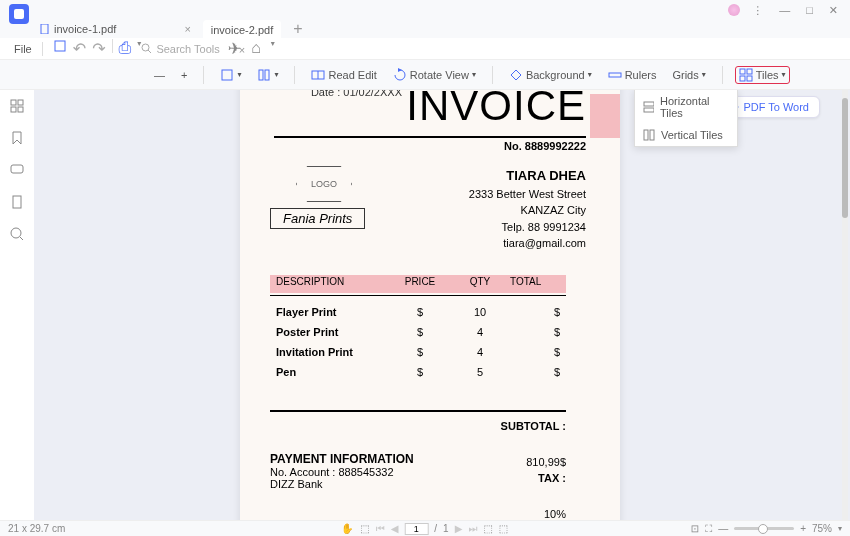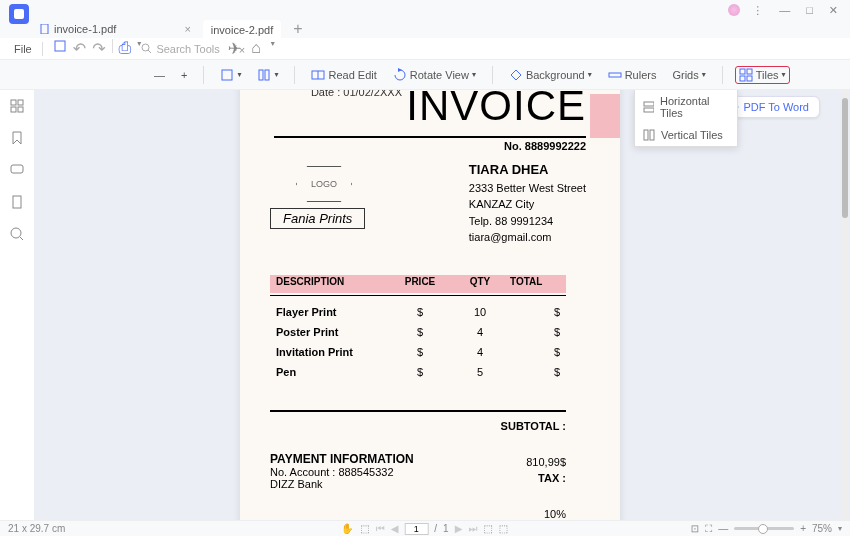--- a/index.html
+++ b/index.html
@@ -34,24 +34,24 @@
 .collapse-handle { position: absolute; left: 34px; top: 50%; width: 8px; height: 30px; background: #f0f0f0; border-radius: 0 4px 4px 0; display: flex; align-items: center; justify-content: center; color: #888; font-size: 8px; cursor: pointer; }
 .canvas { flex: 1; background: #eceef5; position: relative; overflow: hidden; }
 .page { position: absolute; left: 206px; top: -10px; width: 380px; height: 540px; background: #fcf8f4; box-shadow: 0 2px 8px rgba(0,0,0,0.1); }
 .page .pink-bar { position: absolute; right: 0; top: 14px; width: 30px; height: 44px; background: #f4bcc0; }
 .page .date { position: absolute; right: 218px; top: 6px; font-size: 11px; color: #333; }
 .page .invoice-title { position: absolute; right: 34px; top: 2px; font-size: 42px; font-weight: 400; letter-spacing: 1px; }
 .page .hr1 { position: absolute; right: 34px; top: 56px; left: 34px; border-top: 2px solid #000; }
 .page .invoice-no { position: absolute; right: 34px; top: 60px; font-size: 11px; font-weight: bold; }
 .page .logo-hex { position: absolute; left: 56px; top: 86px; width: 56px; height: 36px; border: 1px solid #555; display: flex; align-items: center; justify-content: center; font-size: 9px; color: #666; clip-path: polygon(20% 0%, 80% 0%, 100% 50%, 80% 100%, 20% 100%, 0% 50%); background: #fcf8f4; }
 .page .fania { position: absolute; left: 30px; top: 128px; border: 1px solid #333; padding: 2px 12px; font-style: italic; font-size: 13px; }
-.page .client { position: absolute; right: 34px; top: 80px; text-align: left; font-size: 11px; line-height: 1.5; }
+.page .client { position: absolute; right: 34px; top: 86px; text-align: right; font-size: 11px; line-height: 1.5; }
 .page .client .name { font-weight: bold; font-size: 13px; }
 .page .table-head-bg { position: absolute; left: 30px; top: 195px; right: 54px; height: 18px; background: #f4bcc0; }
-.page .table-head { position: absolute; left: 30px; top: 196px; right: 56px; display: flex; font-size: 10px; font-weight: bold; }
+.page .table-head { position: absolute; left: 30px; top: 196px; right: 56px; display: flex; font-size: 10px; font-weight: normal; }
 .page .table-head .c1 { width: 120px; padding-left: 6px; }
 .page .table-head .c2 { width: 60px; text-align: center; }
 .page .table-head .c3 { width: 60px; text-align: center; }
 .page .table-head .c4 { flex: 1; padding-right: 6px; }
 .page .table-hr { position: absolute; left: 30px; right: 54px; border-top: 1px solid #000; }
 .page .rows { position: absolute; left: 30px; top: 222px; right: 54px; font-size: 11px; }
 .page .row { display: flex; align-items: center; height: 20px; }
 .page .row .c1 { width: 120px; padding-left: 6px; font-weight: bold; }
 .page .row .c2 { width: 60px; text-align: center; }
 .page .row .c3 { width: 60px; text-align: center; }

